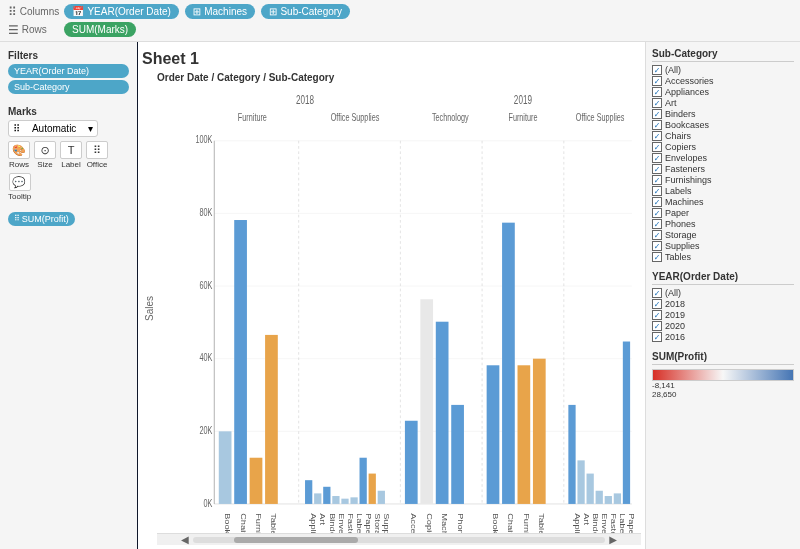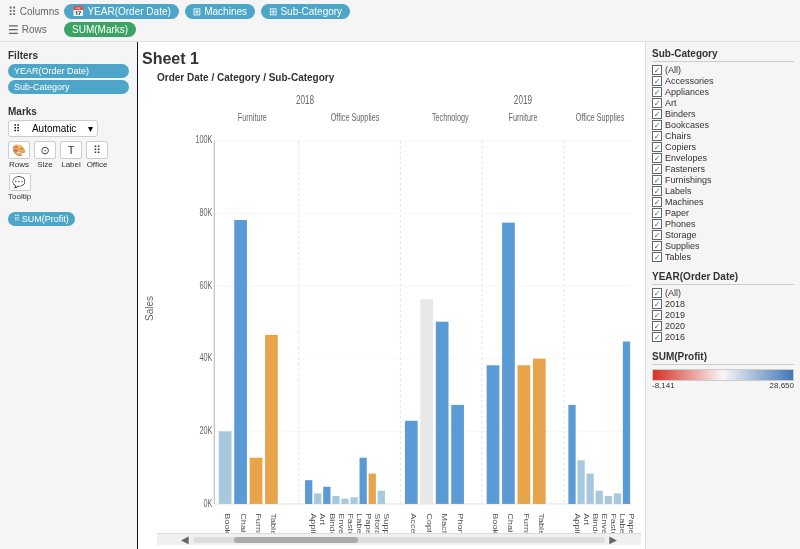--- a/index.html
+++ b/index.html
@@ -39,21 +39,21 @@
     
     
     .right-sidebar { width: 155px; background: #f5f5f5; border-left: 1px solid #ddd; padding: 6px; display: flex; flex-direction: column; gap: 4px; flex-shrink: 0; overflow-y: auto; }
     .legend-section { margin-bottom: 4px; }
     .legend-title { font-size: 10px; font-weight: bold; color: #333; margin-bottom: 3px; border-bottom: 1px solid #ccc; padding-bottom: 2px; }
     .legend-item { display: flex; gap: 3px; font-size: 9px; color: #333; margin-bottom: 1px; cursor: pointer; }
     .checkbox { width: 10px; height: 10px; border: 1px solid #666; display: flex; align-items: center; justify-content: center; background: white; flex-shrink: 0; }
     .checkbox-checked::after { content: '✓'; font-size: 8px; color: #1a6eb5; }
     .color-gradient { display: flex; align-items: center; gap: 4px; margin-top: 4px; }
     .gradient-bar { height: 12px; flex: 1; background: linear-gradient(to right, #d73027, #f7f7f7, #4575b4); border: 1px solid #ccc; }
-    .gradient-labels { display: flex; justify-content: space-between; font-size: 8px; color: #333; }
+    .gradient-labels { display: flex; justify-content: space-between; font-size: 8px; color: #333; flex-direction: column; }
 
     
     .bottom-scroll { height: 12px; background: #f0f0f0; border-top: 1px solid #ddd; display: flex; align-items: center; padding: 0 20px; }
     .scroll-track { flex: 1; height: 6px; background: #ddd; border-radius: 3px; position: relative; }
     .scroll-thumb { position: absolute; left: 10%; width: 30%; height: 100%; background: #aaa; border-radius: 3px; }
     .scroll-arrow { font-size: 10px; color: #666; cursor: pointer; padding: 0 4px; }
   </style>
 </head>
 <body>
 

